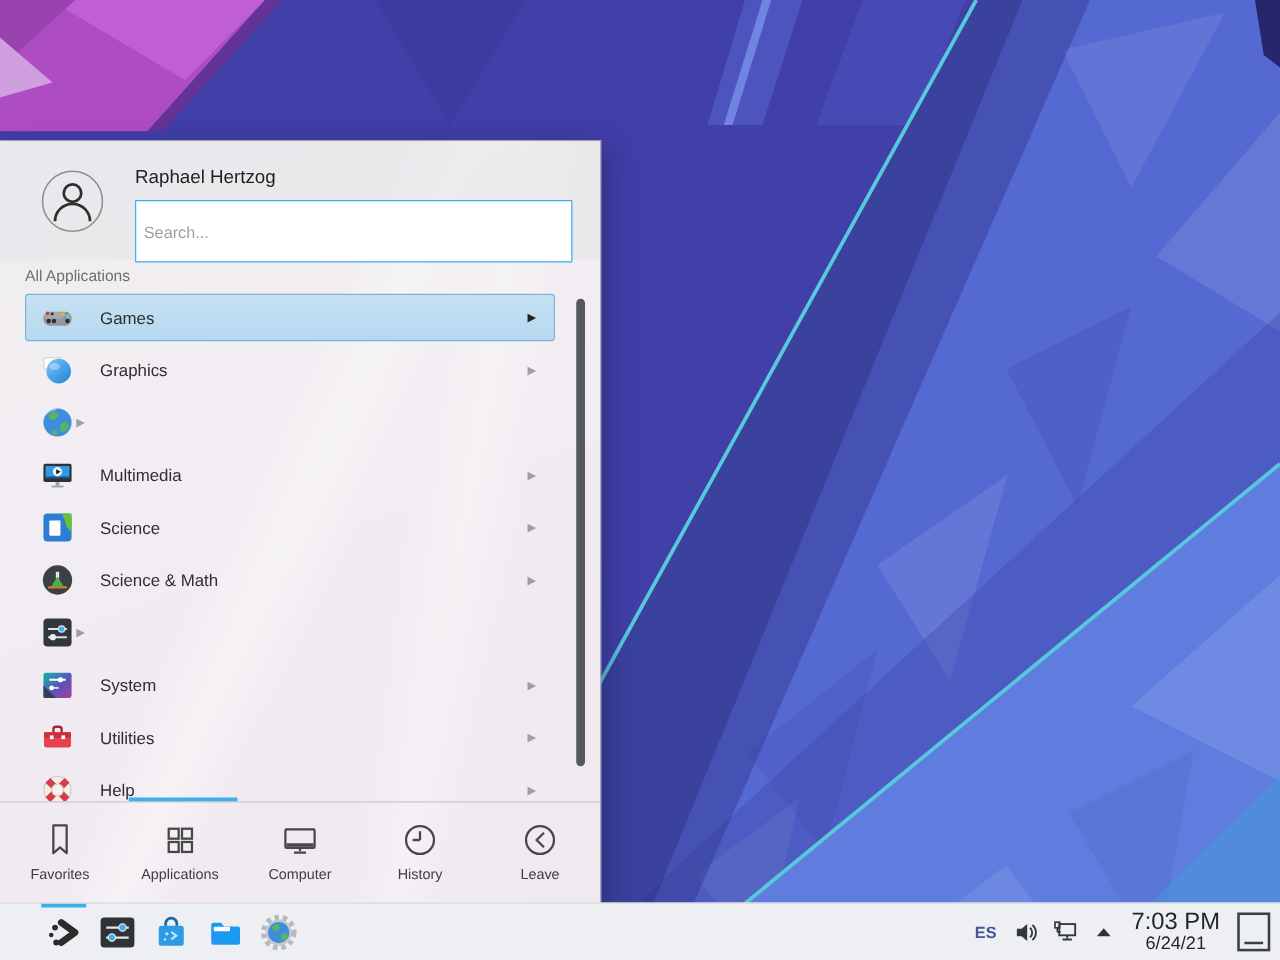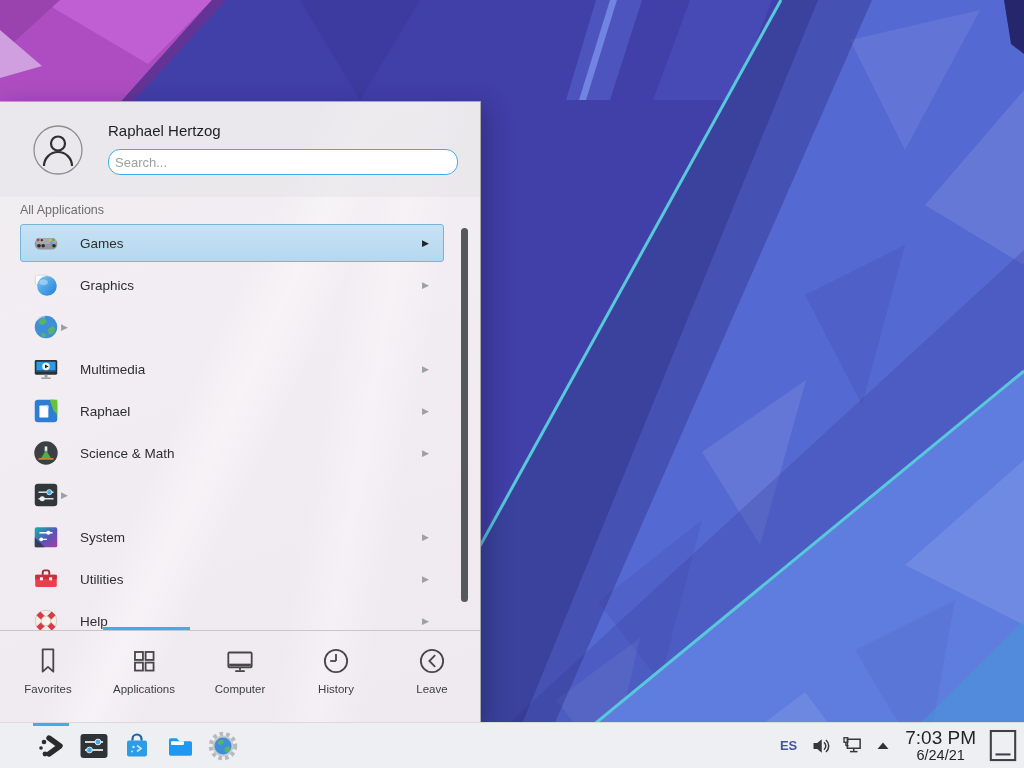--- a/index.html
+++ b/index.html
@@ -5,37 +5,37 @@
   html,body{margin:0;padding:0;}
   body{
     width:1024px;height:768px;overflow:hidden;position:relative;
     font-family:"Liberation Sans","DejaVu Sans",sans-serif;
     background:#413fa8;
   }
   
   #wallpaper{position:absolute;inset:0;}
   
   #menu{
-    position:absolute;left:0;top:101px;width:481px;height:622px;
+    position:absolute;left:0;top:112px;width:481px;height:622px;
     background:linear-gradient(160deg,#f0eef1 0%,#f2edf2 40%,#efe9f0 100%);
     border:1px solid rgba(110,110,125,.55);border-left:none;box-sizing:border-box;
     box-shadow:6px 6px 22px rgba(20,20,60,.35);
   }
   #menu .streaks{position:absolute;inset:0;pointer-events:none;
     background:
       linear-gradient(115deg,transparent 42%,rgba(255,255,255,.38) 49%,transparent 56%),
       linear-gradient(100deg,transparent 64%,rgba(255,255,255,.30) 72%,transparent 80%);
   }
   #menu-header{position:absolute;left:0;top:0;width:100%;height:95px;
     background:rgba(230,228,231,.55);}
   #avatar{position:absolute;left:33px;top:23px;width:50px;height:50px;cursor:pointer;}
   #user-name{position:absolute;left:108px;top:20px;font-size:15px;color:#1d1f21;}
   #search{position:absolute;left:108px;top:47px;width:336px;height:24px;
-    border:1.5px solid #3daee9;border-radius:12px;background:#fff;
-    font-size:13px;color:#7f1d1d;padding:0 6px;outline:none;
+    border:1.5px solid #3daee9;border-radius:1px;background:#fff;
+    font-size:13px;color:#7f1d1d;padding:12px 6px;outline:none;
     font-family:"Liberation Sans","DejaVu Sans",sans-serif;}
   #search::placeholder{color:#9aa0a4;}
   #section-label{position:absolute;left:20px;top:101px;font-size:12.5px;color:#6f6f6f;}
   #category-list{position:absolute;left:0;top:118px;width:100%;height:410px;overflow:hidden;}
   .cat-row{position:absolute;left:20px;width:424px;height:38px;border-radius:3px;
     display:flex;align-items:center;cursor:pointer;border:1px solid transparent;box-sizing:border-box;}
   .cat-row.selected{background:linear-gradient(180deg,#c7e2f4,#b5d8ef);border:1px solid #74b5dd;}
   .cat-icon{width:30px;height:30px;margin-left:10px;flex:0 0 30px;}
   .cat-label{margin-left:19px;font-size:13.5px;color:#2c2e30;flex:1;}
   .cat-arrow{font-size:9px;color:#9aa0a5;margin-right:14px;}
@@ -234,21 +234,21 @@
          <stop offset="0" stop-color="#16b2a6"></stop>
                 <stop offset=".55" stop-color="#5a53b8"></stop>
                 <stop offset="1" stop-color="#a83f9e"></stop>
        </linearGradient>
      </defs>
             <rect x="4" y="4" width="24" height="24" rx="3.5" fill="#2d7dd2"></rect>
     <polygon points="20,4 28,4 28,20 24,15.5" fill="#67c23a"></polygon>
     <rect x="9" y="10" width="9.5" height="13" rx="1" fill="#fdfdfd"></rect>
     <polygon points="18.5,10 18.5,13.5 15,10" fill="#cfe3f5"></polygon>
           </svg></span>
-        <span class="cat-label">Raphael</span>
+        <span class="cat-label">Science</span>
         <span class="cat-arrow">▶</span>
       </div>
       <div class="cat-row" style="top: 214px;">
         <span class="cat-icon"><svg viewBox="0 0 32 32" width="30" height="30">
      <defs>
        <linearGradient id="gradBall" x1="0" y1="0" x2="1" y2="1">
          <stop offset="0" stop-color="#7ec7f5"></stop>
                 <stop offset="1" stop-color="#1f7fd4"></stop>
        </linearGradient>
        <linearGradient id="gradSys" x1="0" y1="0" x2="1" y2="1">

